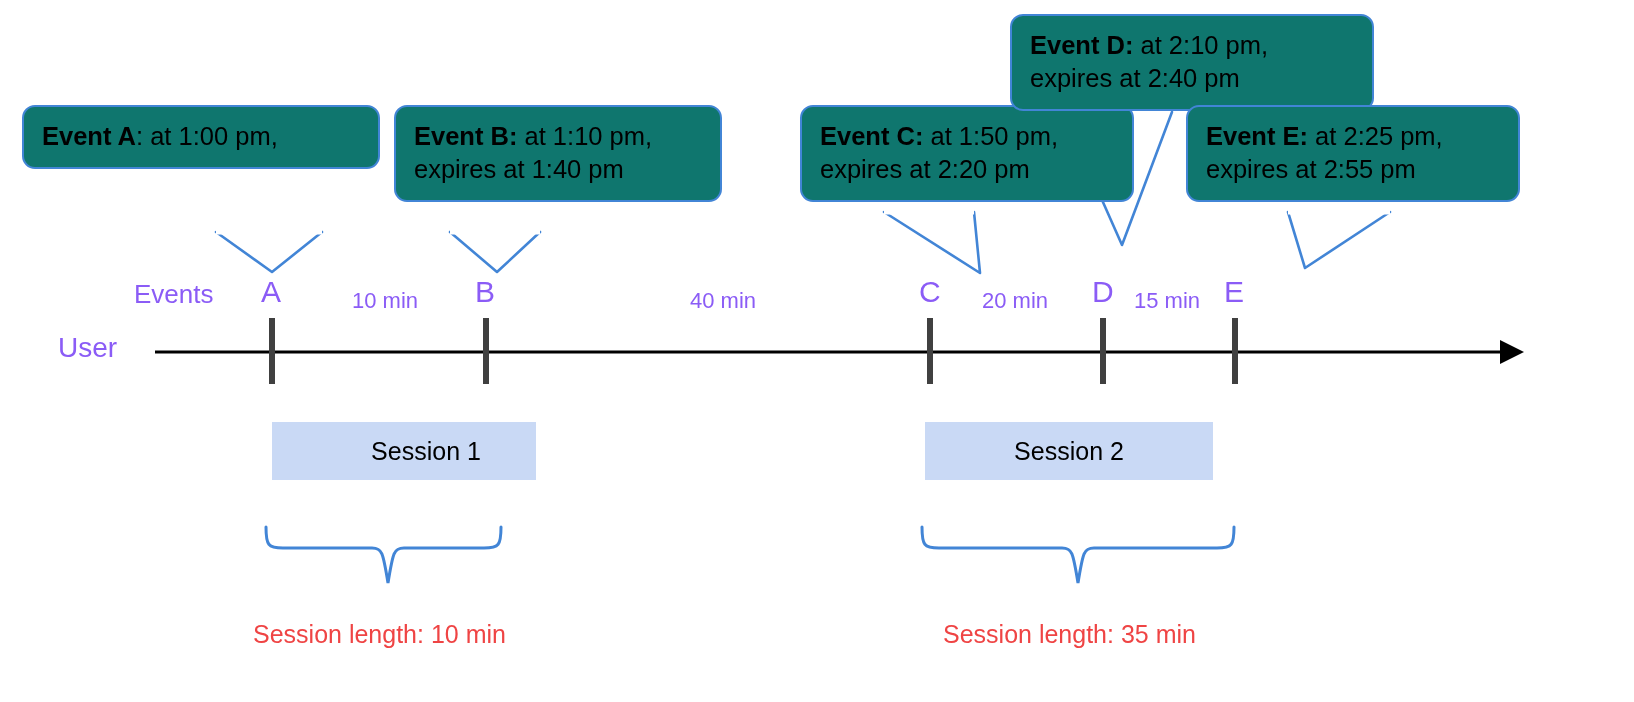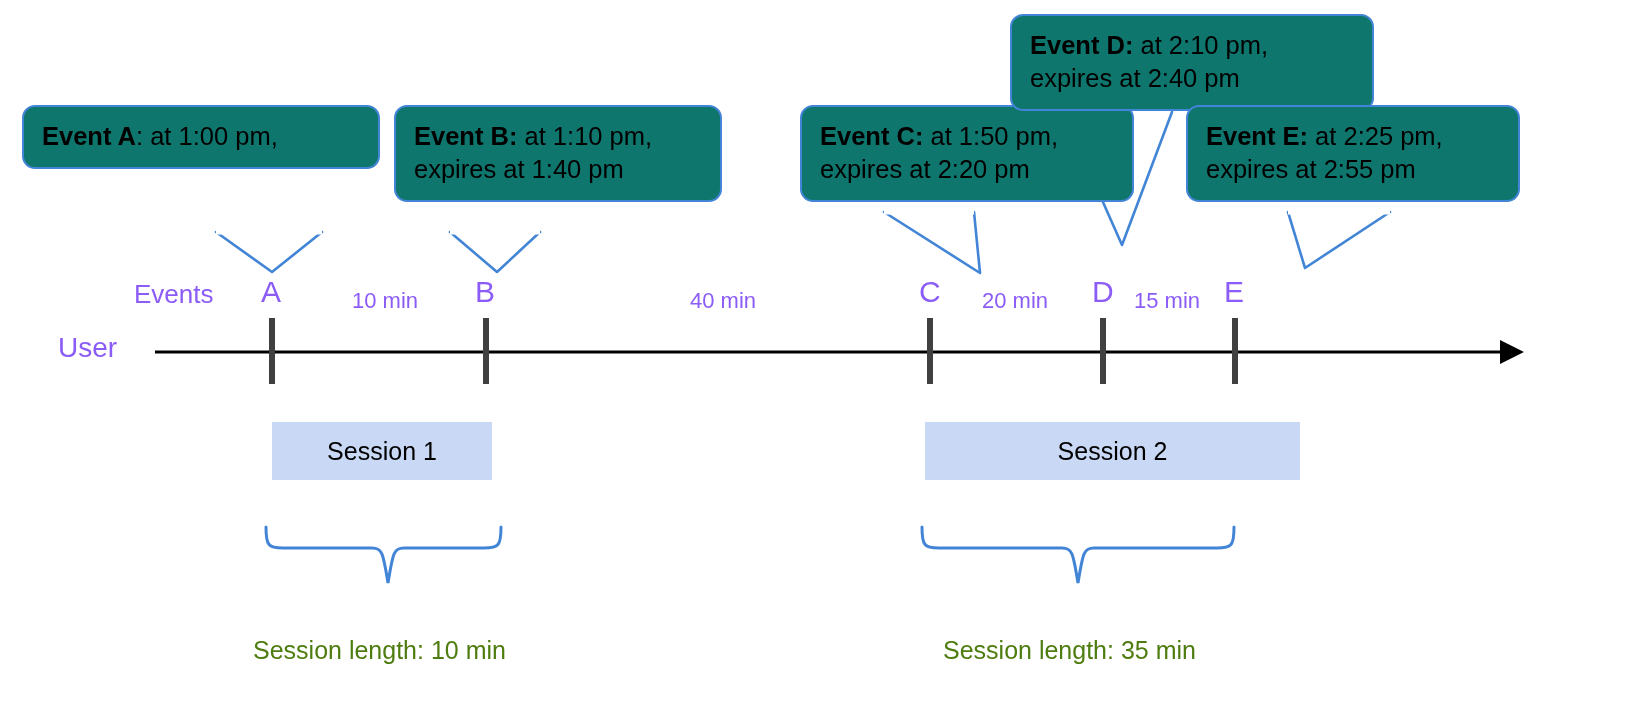--- a/index.html
+++ b/index.html
@@ -40,23 +40,22 @@
     color:#000;
     font-size:25px;
     display:flex;
     align-items:center;
     justify-content:center;
     z-index:2;
   }
   .session-caption{
     position:absolute;
     font-size:25px;
-    color:#4d7c0f;
+    color:#ef4444;
     white-space:nowrap;
-    margin-top:16px;
   }
 </style>
 </head>
 <body>
 
 <div id="stage">
 
   <div class="callout" style="left:22px;  top:105px; width:358px;">
     <span class="ln"><b>Event A</b><span>:</span><span> at 1:00 pm,</span></span>
   </div>
@@ -149,25 +148,25 @@
   <div class="axis-label ev-letter" style="left:475px; top:275px;">B</div>
   <div class="axis-label ev-letter" style="left:919px; top:275px;">C</div>
   <div class="axis-label ev-letter" style="left:1092px; top:275px;">D</div>
   <div class="axis-label ev-letter" style="left:1224px; top:275px;">E</div>
 
   <div class="axis-label gap-label" style="left:352px; top:288px;">10 min</div>
   <div class="axis-label gap-label" style="left:690px; top:288px;">40 min</div>
   <div class="axis-label gap-label" style="left:982px; top:288px;">20 min</div>
   <div class="axis-label gap-label" style="left:1134px; top:288px;">15 min</div>
 
-  <div class="session-box" style="left:272px; top:422px; width:220px; height:58px;">
+  <div class="session-box" style="left:272px; top:422px; width:220px; height:58px;padding-left:44px;">
     <span>Session 1</span>
   </div>
 
-  <div class="session-box" style="left:925px; top:422px; width:375px; height:58px;">
+  <div class="session-box" style="left:925px; top:422px; width:288px; height:58px;">
     <span>Session 2</span>
   </div>
 
   <div class="session-caption" style="left:253px; top:620px;">Session length: 10 min</div>
 
   <div class="session-caption" style="left:943px; top:620px;">Session length: 35 min</div>
 
 </div>
 
 </body></html>

